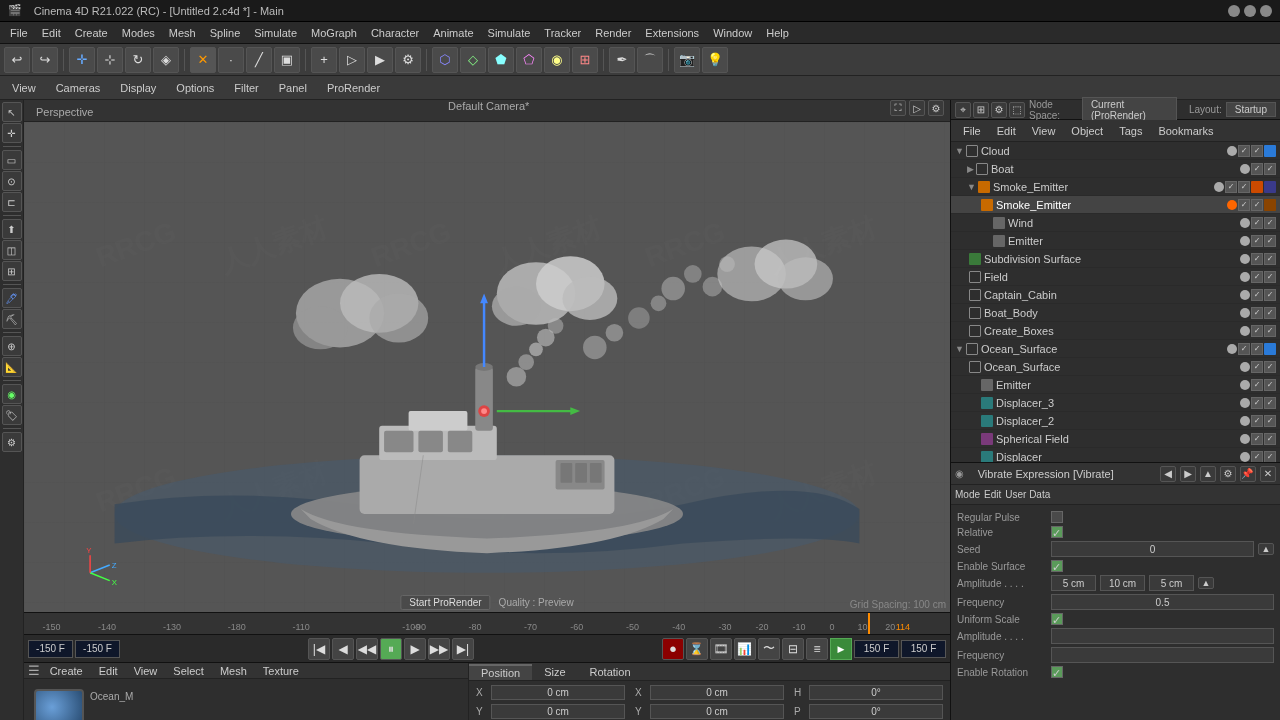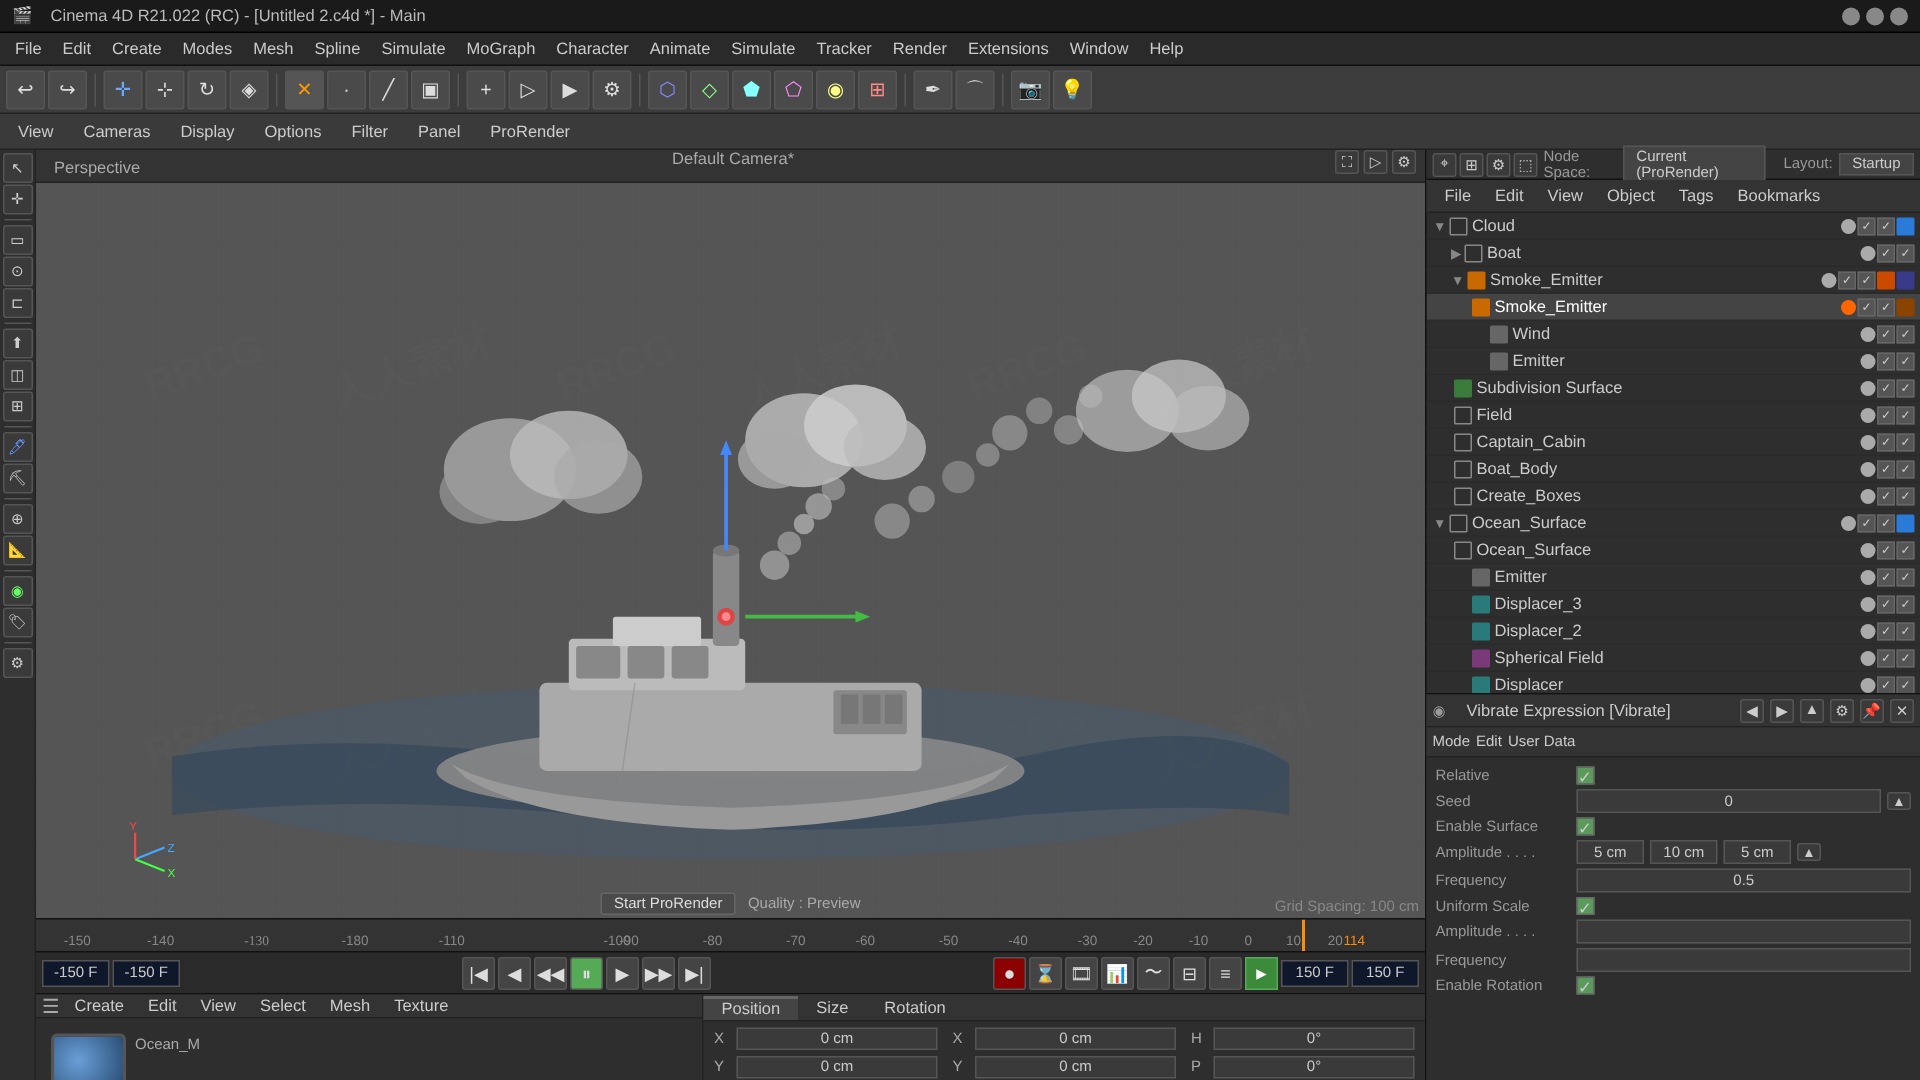--- a/index.html
+++ b/index.html
@@ -442,21 +442,21 @@
           <div style="position:relative; width:100%; height:100%;">
             
           </div>
         </div>
 
         <div style="position:absolute; top:0; right:80px; width:2px; height:100%; background:#ff8c00;"></div>
 
         <div style="position:absolute; top:0; left:0; width:100%; height:100%; display:flex; align-items:flex-end; font-size:9px; color:#888; overflow:hidden;">
           <span style="position:absolute; left:2%; bottom:2px;">-150</span>
           <span style="position:absolute; left:8%; bottom:2px;">-140</span>
-          <span style="position:absolute; left:15%; bottom:2px;font-family:Liberation Serif, serif;">-130</span>
+          <span style="position:absolute; left:15%; bottom:2px;">-130</span>
           <span style="position:absolute; left:22%; bottom:2px;">-180</span>
           <span style="position:absolute; left:29%; bottom:2px;">-110</span>
           <span style="position:absolute; left:36%; bottom:2px;margin-left:45px;">-100</span>
           <span style="position:absolute; left:42%; bottom:2px;">-90</span>
           <span style="position:absolute; left:48%; bottom:2px;">-80</span>
           <span style="position:absolute; left:54%; bottom:2px;">-70</span>
           <span style="position:absolute; left:59%; bottom:2px;">-60</span>
           <span style="position:absolute; left:65%; bottom:2px;">-50</span>
           <span style="position:absolute; left:70%; bottom:2px;">-40</span>
           <span style="position:absolute; left:75%; bottom:2px;">-30</span>
@@ -817,20 +817,24 @@
 
       <div style="height:20px; background:#333; display:flex; align-items:center; padding:0 4px; gap:4px; border-bottom:1px solid #222;">
         <span style="font-size:10px; color:#ccc; cursor:pointer;">Mode</span>
         <span style="font-size:10px; color:#ccc; cursor:pointer;">Edit</span>
         <span style="font-size:10px; color:#ccc; cursor:pointer;">User Data</span>
       </div>
 
 
       <div id="props-content">
 
+        <div class="prop-row">
+          <span class="prop-label">Regular Pulse</span>
+          <div class="prop-checkbox"></div>
+        </div>
 
         <div class="prop-row">
           <span class="prop-label">Relative</span>
           <div class="prop-checkbox checked">✓</div>
         </div>
 
         <div class="prop-row">
           <span class="prop-label">Seed</span>
           <input class="prop-input" value="0" style="">
           <div class="lt-btn" style="width:16px;height:12px;font-size:9px;">▲</div>

